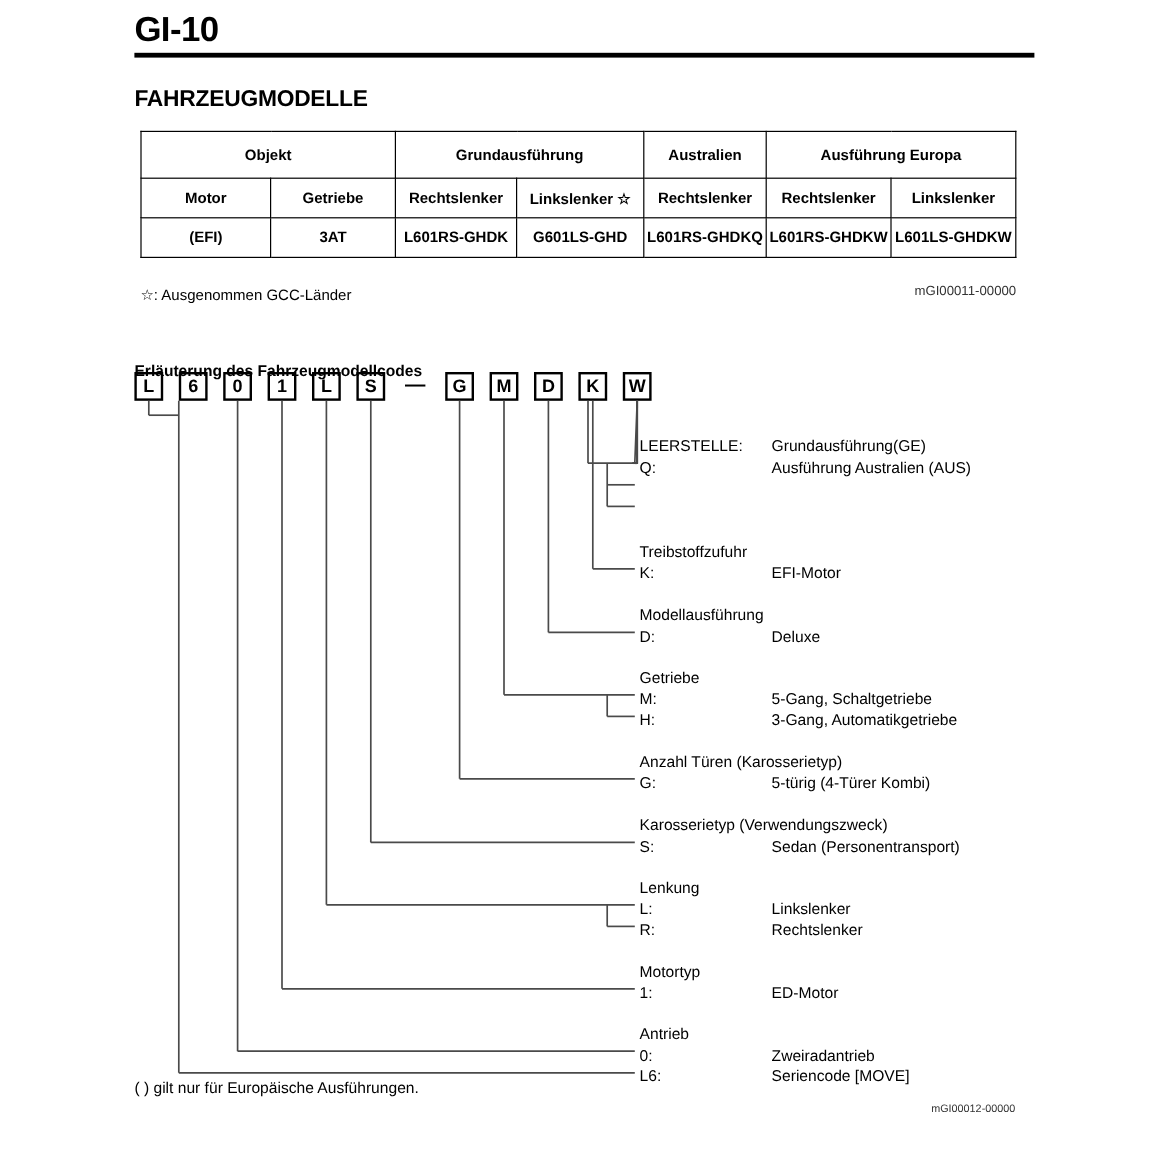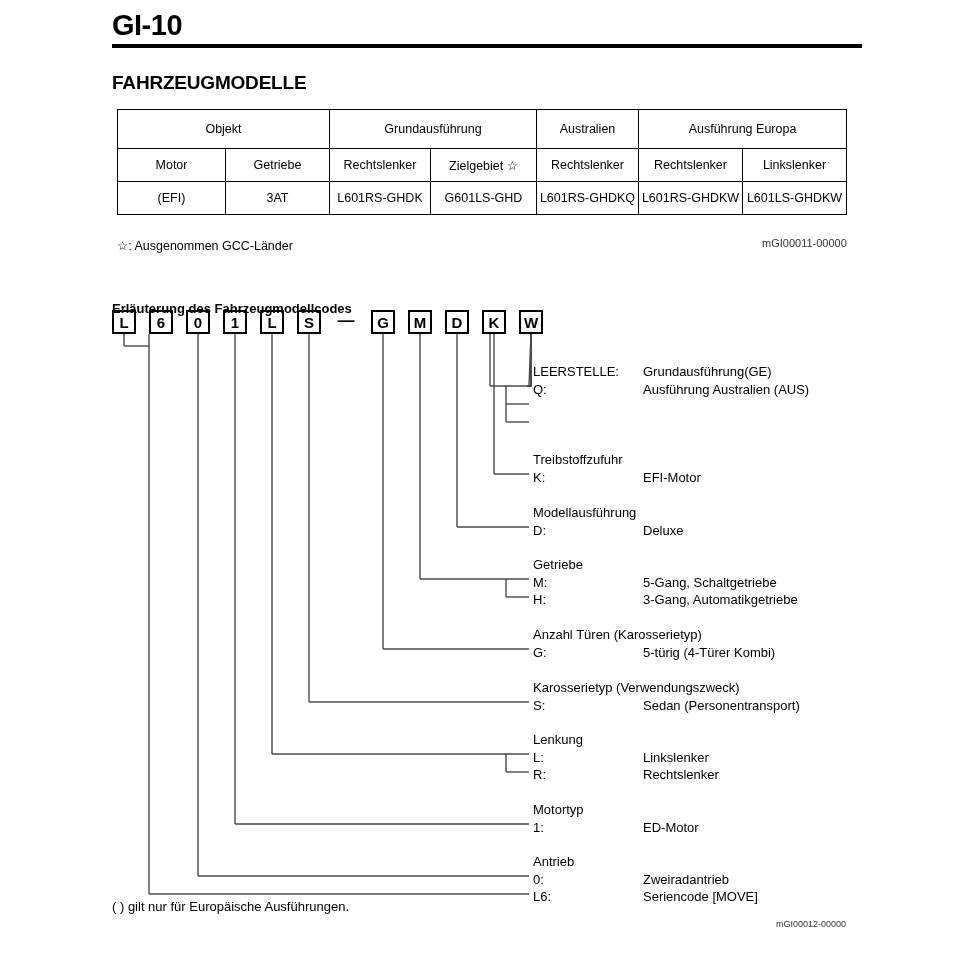--- a/index.html
+++ b/index.html
@@ -54,21 +54,21 @@
     top: 109px;
     border-collapse: collapse;
     font-size: 12.5px;
   }
   .model-table td {
     border: 1px solid #000;
     text-align: center;
     vertical-align: middle;
     padding: 0;
     height: 32px;
-    font-weight: normal;
+    font-weight: bold;
     white-space: nowrap;
   }
   .model-table td.hdr-tall { height: 38px; }
   .c-motor   { width: 107px; }
   .c-getr    { width: 103px; }
   .c-grs     { width: 100px; }
   .c-gls     { width: 105px; }
   .c-aus     { width: 101px; }
   .c-ers     { width: 103px; }
   .c-els     { width: 103px; }
@@ -185,21 +185,21 @@
     <tr>
       <td class="hdr-tall" colspan="2">Objekt</td>
       <td class="hdr-tall" colspan="2">Grundausführung</td>
       <td class="hdr-tall">Australien</td>
       <td class="hdr-tall" colspan="2">Ausführung Europa</td>
     </tr>
     <tr>
       <td class="c-motor">Motor</td>
       <td class="c-getr">Getriebe</td>
       <td class="c-grs">Rechtslenker</td>
-      <td class="c-gls">Zielgebiet ☆</td>
+      <td class="c-gls">Linkslenker ☆</td>
       <td class="c-aus">Rechtslenker</td>
       <td class="c-ers">Rechtslenker</td>
       <td class="c-els">Linkslenker</td>
     </tr>
     <tr>
       <td>(EFI)</td>
       <td>3AT</td>
       <td>L601RS-GHDK</td>
       <td>G601LS-GHD</td>
       <td>L601RS-GHDKQ</td>

